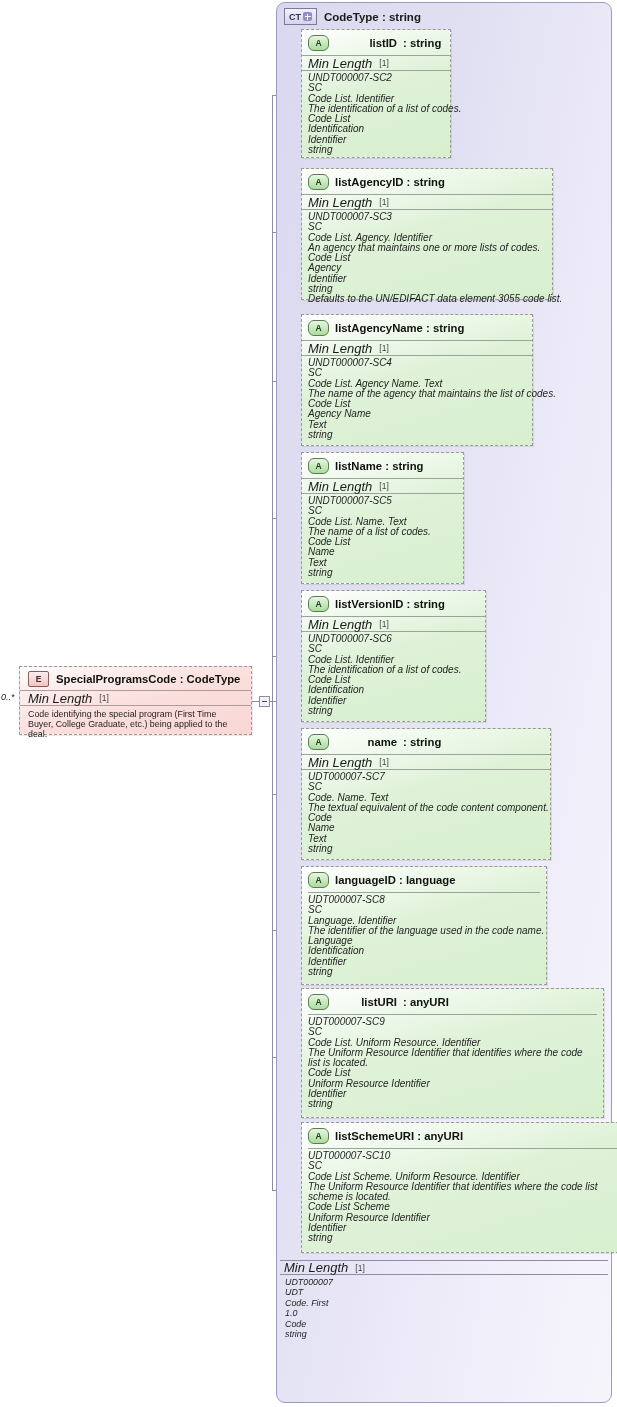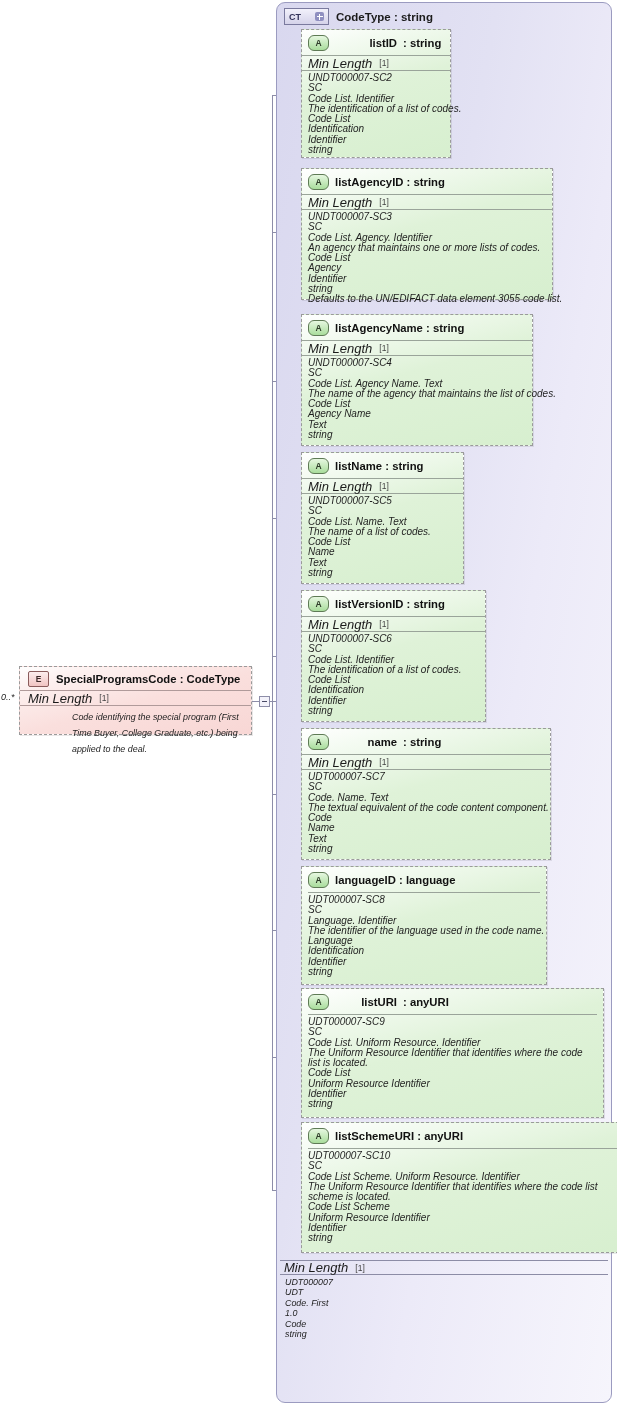--- a/index.html
+++ b/index.html
@@ -8,21 +8,21 @@
 
   
   #ct-container{
     position:absolute;left:276px;top:2px;width:336px;height:1401px;
     border:1px solid #9b9bc0;border-radius:9px;
     background:linear-gradient(100deg,#d9d8ef 0%,#e2e1f3 38%,#eceaf8 62%,#f6f5fc 100%);
     box-sizing:border-box;
   }
   #ct-header{position:absolute;left:7px;top:5px;display:flex;align-items:center;gap:7px;}
   .ct-badge{
-    display:inline-flex;align-items:center;justify-content:center;gap:14px;
+    display:inline-flex;align-items:center;justify-content:center;gap:2px;
     height:15px;padding:0 4px;border:1px solid #7a7a9e;border-radius:0;
     background:linear-gradient(#f2f1fb,#d5d3ea);
     font-size:9px;font-weight:bold;color:#33335a;letter-spacing:0px;
   }
   .ct-plus{
     display:inline-block;width:9px;height:9px;border-radius:2px;
     background:#8f8fc0;position:relative;
   }
   .ct-plus:before,.ct-plus:after{content:"";position:absolute;background:#fff;}
   .ct-plus:before{left:1.5px;top:4px;width:6px;height:1px;}
@@ -77,21 +77,21 @@
     display:inline-flex;align-items:center;justify-content:center;
     width:19px;height:14px;border:1px solid #8a5b5b;border-radius:2px;
     background:linear-gradient(#fdeeee,#f1c4c2);
     font-size:8.5px;font-weight:bold;color:#3b2828;
   }
   #elem-name{font-size:11.3px;font-weight:bold;color:#111;}
   #elem-facet{
     border-top:1px solid #b09a9a;border-bottom:1px solid #b09a9a;
     height:14px;display:flex;align-items:center;gap:7px;padding:0 8px;
   }
-  #elem-body{padding:3px 8px;font-size:8.9px;font-style:italic;color:#1e1e1e;line-height:16px;margin-left:44px;}
+  #elem-body{padding:3px 8px;font-size:8.9px;color:#1e1e1e;line-height:10px;}
   #occurs{
     position:absolute;left:1px;top:692px;font-size:9px;font-style:italic;color:#222;
   }
 
   
   .ln{position:absolute;background:#8d8da8;}
   .ln.h{height:1px;}
   .ln.v{width:1px;}
   #minus-box{
     position:absolute;left:259px;top:696px;width:11px;height:11px;

